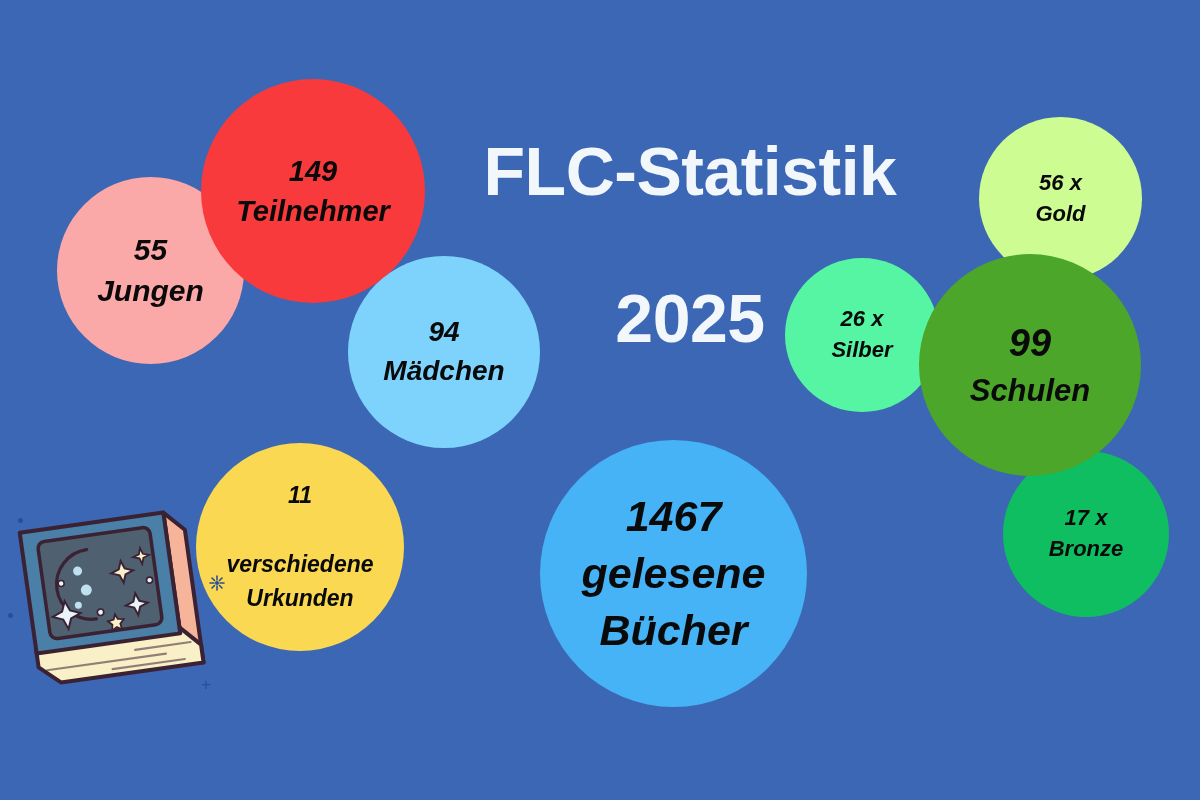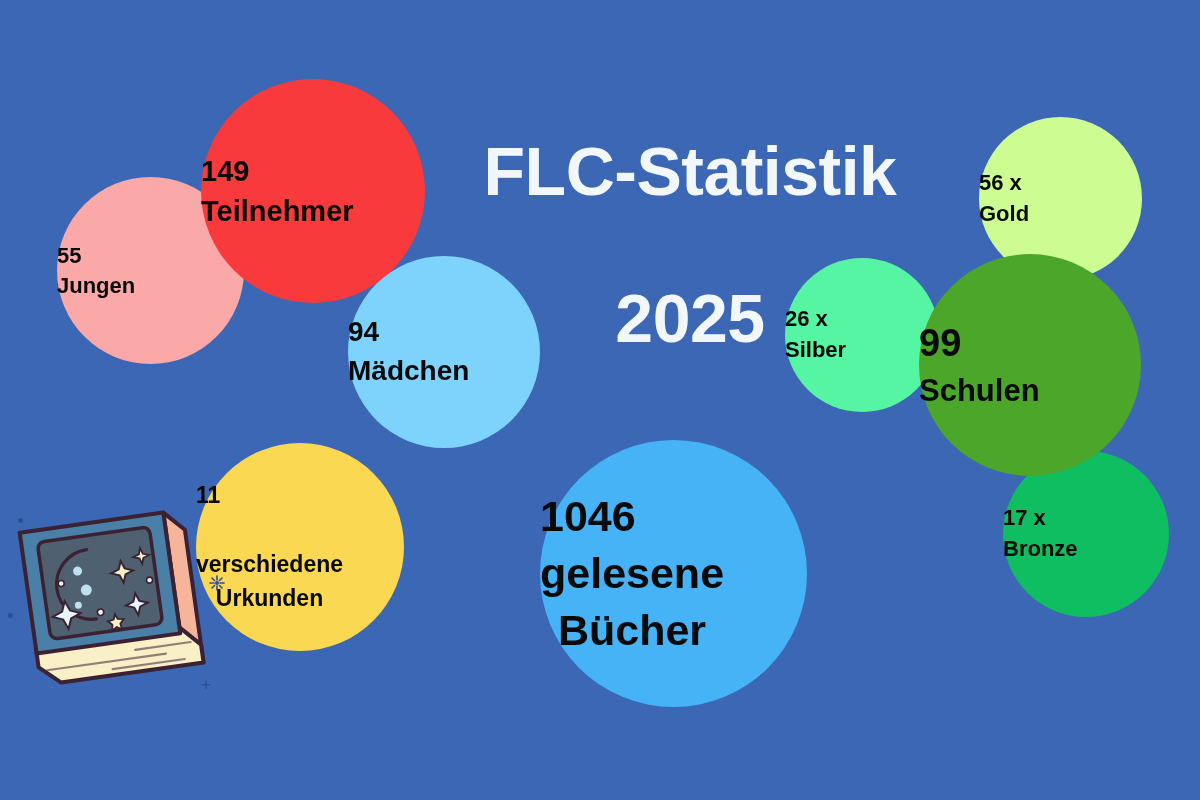--- a/index.html
+++ b/index.html
@@ -34,34 +34,35 @@
   }
   #title-line1 { display: block; }
   #title-line2 { display: block; }
 
   
   .bubble {
     position: absolute;
     border-radius: 50%;
     display: flex;
     flex-direction: column;
-    align-items: flex-start;
+    align-items: center;
     justify-content: center;
     text-align: center;
     color: #0a0a0a;
     font-weight: bold;
     box-sizing: border-box;
+    font-style: italic;
   }
   .bubble .bnum { display: block; }
   .bubble .blabel { display: block; }
 
   
   #bubble-jungen {
     left: 57px; top: 177px; width: 187px; height: 187px;
-    background: #fba8a8; font-size: 22px; line-height: 1.35; z-index: 5;
+    background: #fba8a8; font-size: 30px; line-height: 1.35; z-index: 5;
   }
   #bubble-teilnehmer {
     left: 201px; top: 79px; width: 224px; height: 224px;
     background: #f93a3c; font-size: 29px; line-height: 1.38; z-index: 6;
   }
   #bubble-maedchen {
     left: 348px; top: 256px; width: 192px; height: 192px;
     background: #f6894a; font-size: 28px; line-height: 1.38; z-index: 7;
   }
   #bubble-schulen {
@@ -187,21 +188,21 @@
     <span class="blabel">Mädchen</span>
   </div>
 
   <div class="bubble" id="bubble-schulen" style="background: rgb(250, 216, 81); color: rgb(10, 10, 10); gap: 36px;">
     <span class="bnum">11</span>
     <span class="blabel" style="white-space: pre-line;">verschiedene
 Urkunden</span>
   </div>
 
   <div class="bubble" id="bubble-buecher" style="background: rgb(69, 179, 245); color: rgb(10, 10, 10);">
-    <span class="bnum">1046</span>
+    <span class="bnum">1467</span>
     <span class="blabel" style="white-space: pre-line;">gelesene
 Bücher</span>
   </div>
 
   <div class="bubble" id="bubble-gold" style="background: rgb(205, 252, 147); color: rgb(10, 10, 10);">
     <span class="bnum">56 x</span>
     <span class="blabel">Gold</span>
   </div>
 
   <div class="bubble" id="bubble-silber" style="background: rgb(86, 245, 164); color: rgb(10, 10, 10);">

